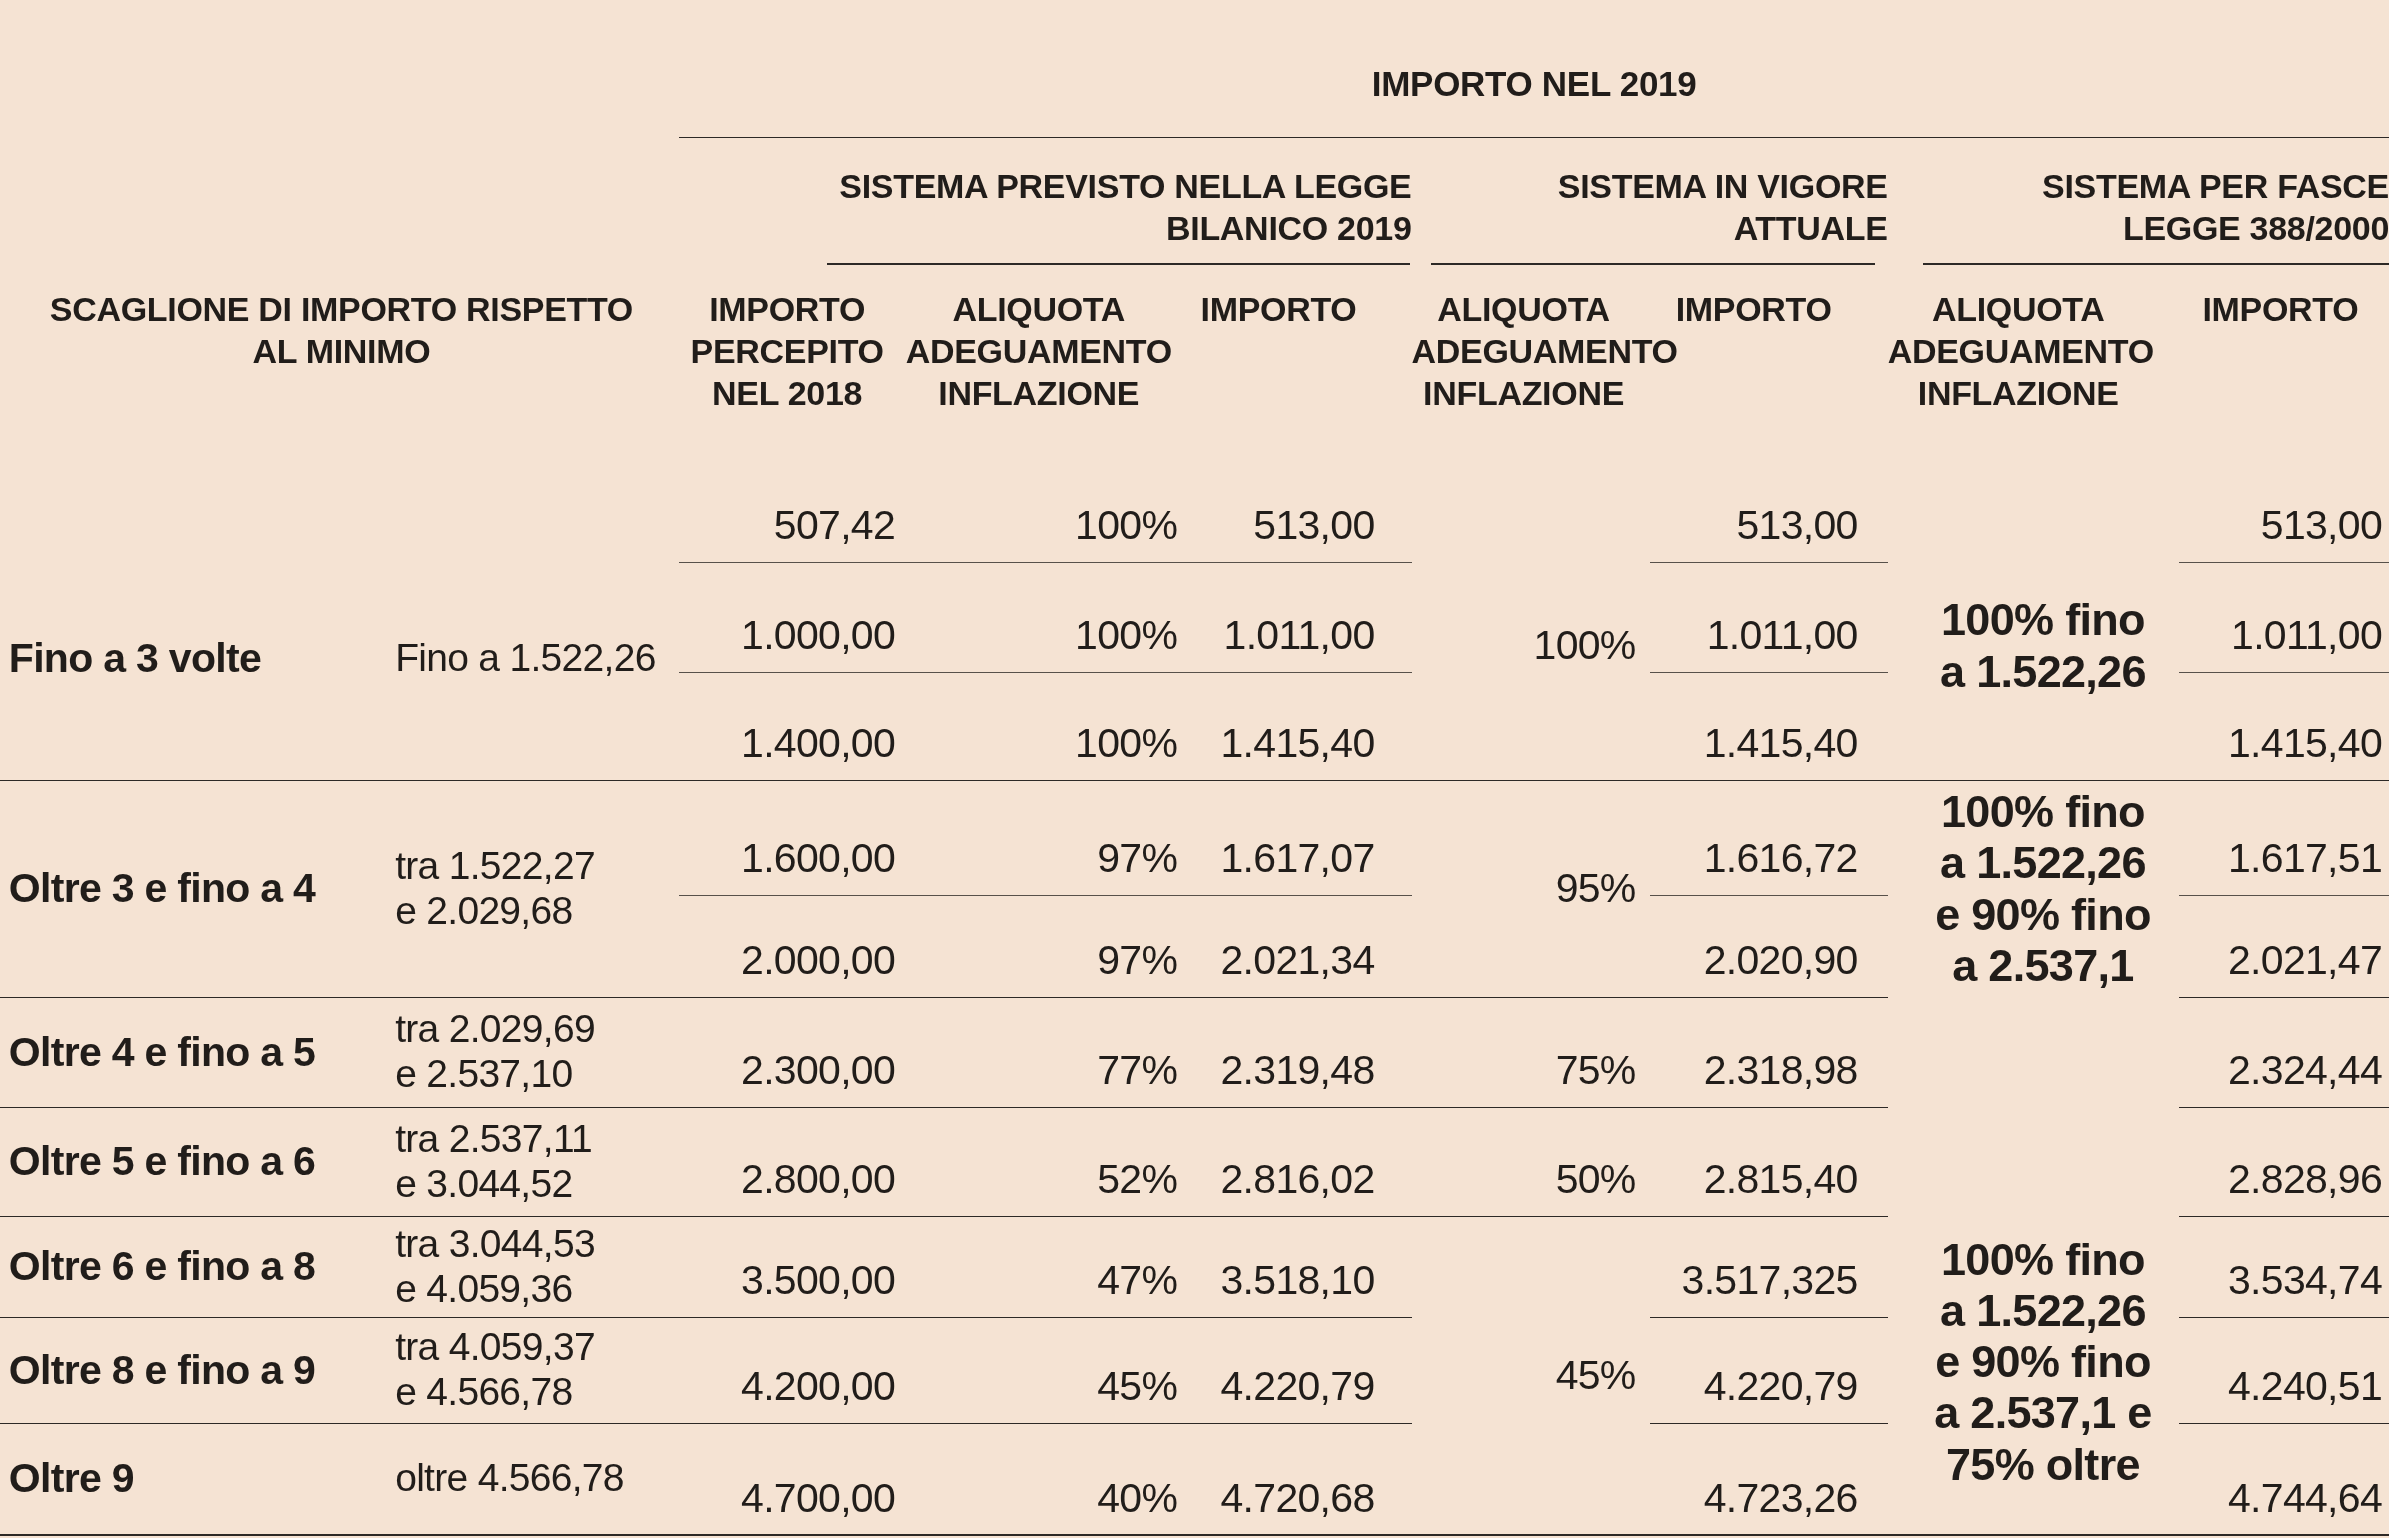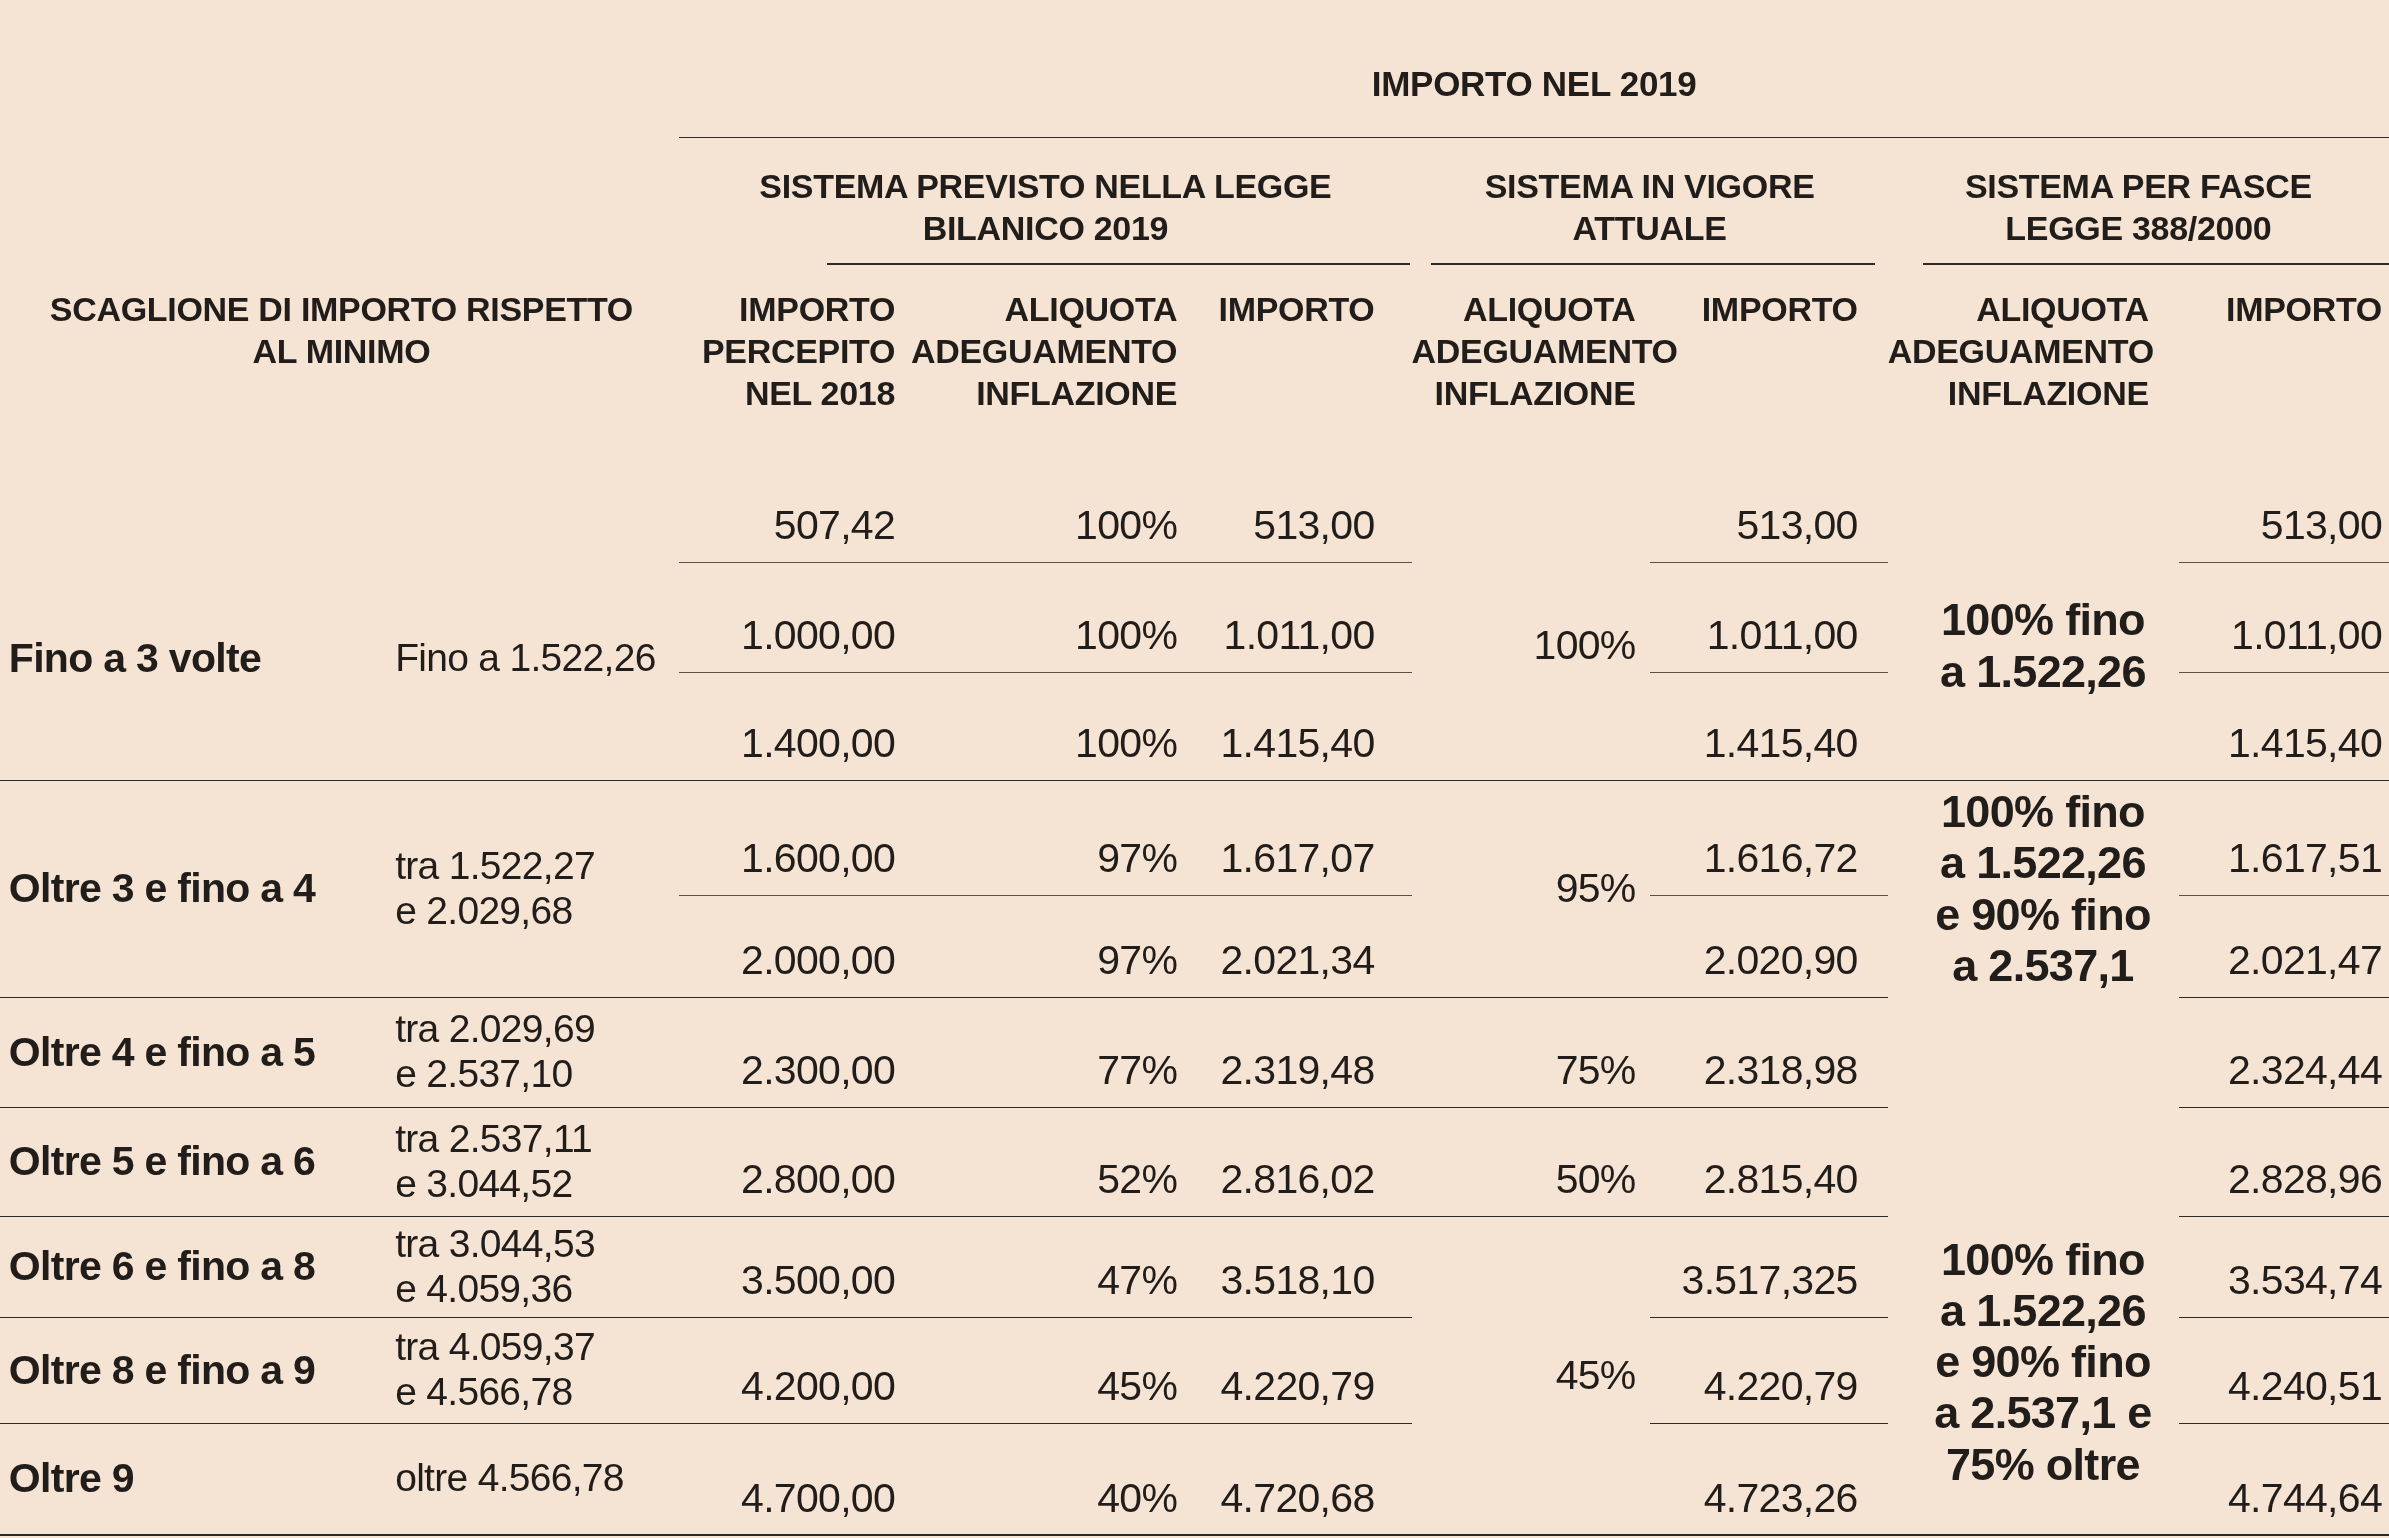--- a/index.html
+++ b/index.html
@@ -10,28 +10,28 @@
      padding:0 5.3px 12.4px 0;overflow:visible;}
   
   .u{border-bottom:1.8px solid #57514a;}          
   .d{border-bottom:1.8px solid #2d2926;}          
   .f{border-bottom:2.6px solid #2d2926;}          
   
   .title-cell{font-weight:700;font-size:35px;letter-spacing:-0.3px;text-align:center;
      vertical-align:middle;padding:32px 0 0 0;border-bottom:1.8px solid #2d2926;}
   
   .ghead{font-weight:700;font-size:34px;line-height:42px;letter-spacing:-0.3px;
-     white-space:pre-line;text-align:center;vertical-align:middle;padding:12.4px 0 0 0;position:relative;margin-top:11px;}
+     white-space:pre-line;text-align:right;vertical-align:middle;padding:12.4px 0 0 0;position:relative;margin-top:11px;}
   .ghead::after{content:"";position:absolute;bottom:0;height:1.8px;background:#2d2926;}
   .g-bil::after{left:148px;right:1.8px;}
   .g-att::after{left:19.4px;right:12.4px;}
   .g-388::after{left:35px;right:0;}
   
   .hdr{font-weight:700;font-size:34px;line-height:42px;letter-spacing:-0.3px;
-     white-space:pre-line;vertical-align:top;text-align:right;padding:23px 5.3px 0 0;}
+     white-space:pre-line;vertical-align:top;text-align:center;padding:23px 5.3px 0 0;}
   .hdr-left{text-align:center;padding-left:8.8px;}
   
   .lbl{font-weight:700;text-align:left;vertical-align:middle;padding:0 0 0 8.8px;font-size:41px;}
   .range{text-align:left;vertical-align:middle;padding:0 0 0 7px;font-size:39px;
      white-space:pre-line;line-height:1.15;}
   .pt110{padding-top:97px;margin-left:28px;}
   
   .maliq{vertical-align:middle;text-align:right;padding:0 14px 0 0;}
   .m388{vertical-align:middle;text-align:center;white-space:pre-line;line-height:1.14;
      font-size:45px;padding:0 0 0 19.4px;font-weight:bold;}

